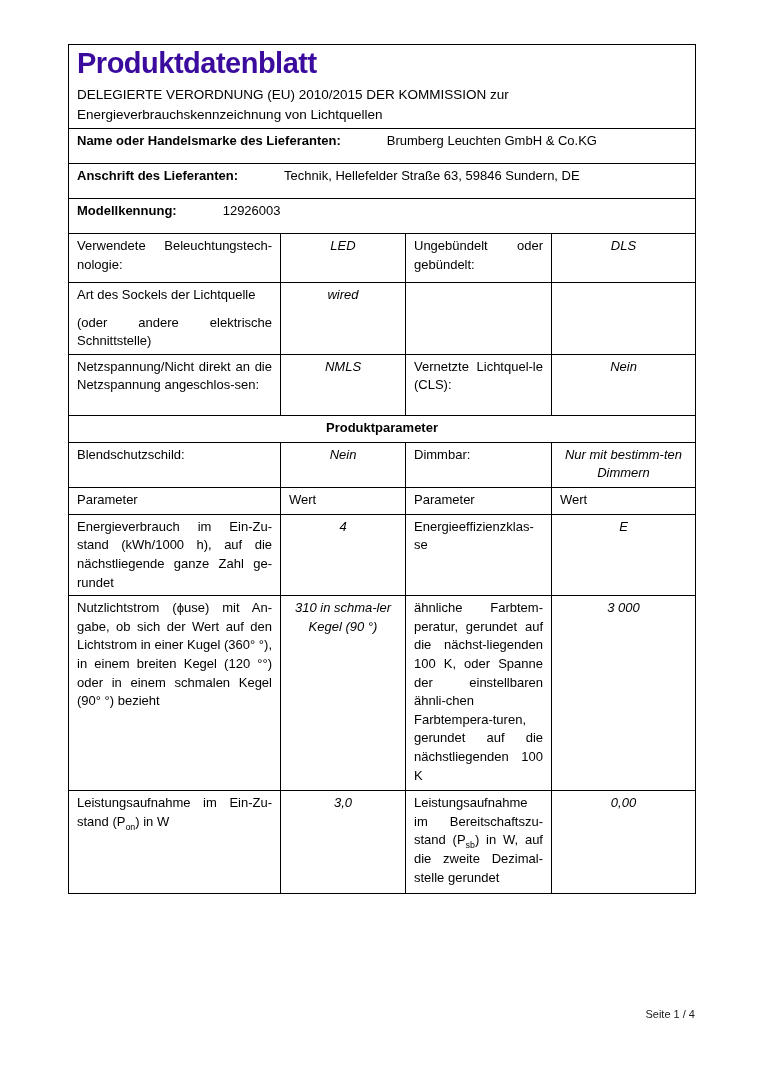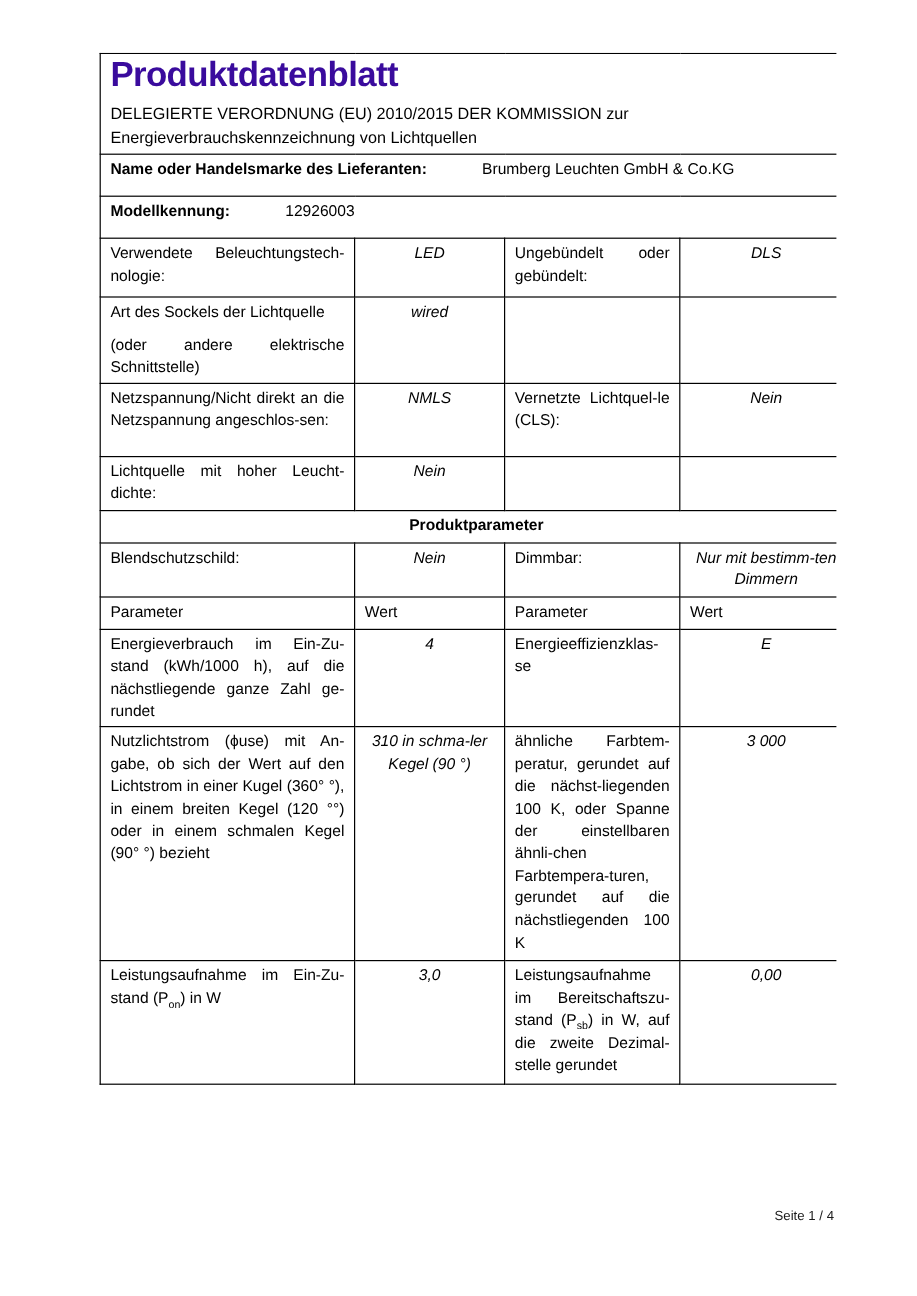--- a/index.html
+++ b/index.html
@@ -11,21 +11,20 @@
     overflow: hidden;
   }
   .page { position: relative; width: 764px; height: 1080px; background: #fff; }
   .doc  { position: absolute; left: 68px; top: 44px; width: 629px; }
   .clip { height: 964px; overflow: hidden; }
 
   table.sheet {
     border-collapse: collapse;
     width: 627px;
     table-layout: fixed;
-    margin-left: 15px;
   }
   table.sheet td {
     border: 1px solid #000;
     vertical-align: top;
     padding: 3px 8px;
     font-size: 13px;
     line-height: 18.6px;
     overflow: hidden;
   }
 
@@ -88,20 +87,25 @@
           </td>
         </tr>
 
         <tr>
           <td colspan="4" class="info-cell">
             <span class="info-label">Name oder Handelsmarke des Lieferanten:</span><span class="info-value">Brumberg Leuchten GmbH &amp; Co.KG</span>
           </td>
         </tr>
         <tr>
           <td colspan="4" class="info-cell">
+            <span class="info-label">Anschrift des Lieferanten:</span><span class="info-value">Technik, Hellefelder Straße 63, 59846 Sundern, DE</span>
+          </td>
+        </tr>
+        <tr>
+          <td colspan="4" class="info-cell">
             <span class="info-label">Modellkennung:</span><span class="info-value">12926003</span>
           </td>
         </tr>
 
         <tr>
           <td class="lbl" style="height:42px">Verwendete Beleuchtungstech-nologie:</td>
           <td class="val">LED</td>
           <td class="lbl">Ungebündelt oder gebündelt:</td>
           <td class="val">DLS</td>
         </tr>
@@ -112,26 +116,20 @@
           </td>
           <td class="val">wired</td>
           <td class="lbl"></td>
           <td class="val"></td>
         </tr>
         <tr>
           <td class="lbl" style="height:54px">Netzspannung/Nicht direkt an die Netzspannung angeschlos-sen:</td>
           <td class="val">NMLS</td>
           <td class="lbl">Vernetzte Lichtquel-le (CLS):</td>
           <td class="val">Nein</td>
-        </tr>
-        <tr>
-          <td class="lbl" style="height:38px">Lichtquelle mit hoher Leucht-dichte:</td>
-          <td class="val">Nein</td>
-          <td class="lbl"></td>
-          <td class="val"></td>
         </tr>
         <tr>
           <td colspan="4" class="sec">Produktparameter</td>
         </tr>
 
         <tr>
           <td class="lbl" style="height:38px">Blendschutzschild:</td>
           <td class="val">Nein</td>
           <td class="lbl">Dimmbar:</td>
           <td class="val">Nur mit bestimm-ten Dimmern</td>

